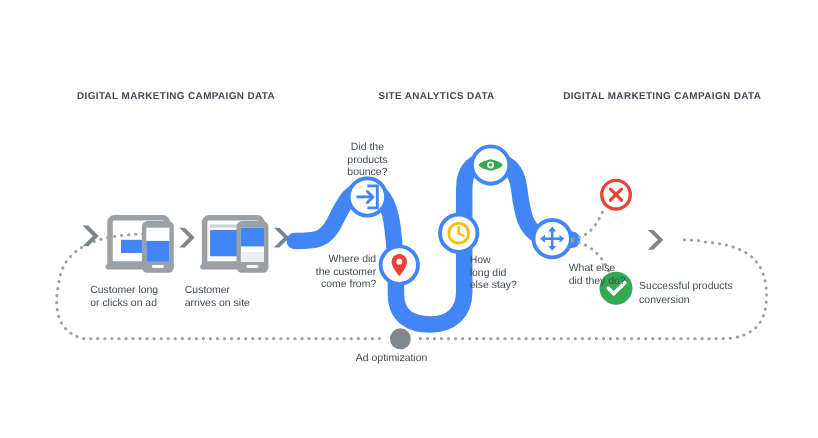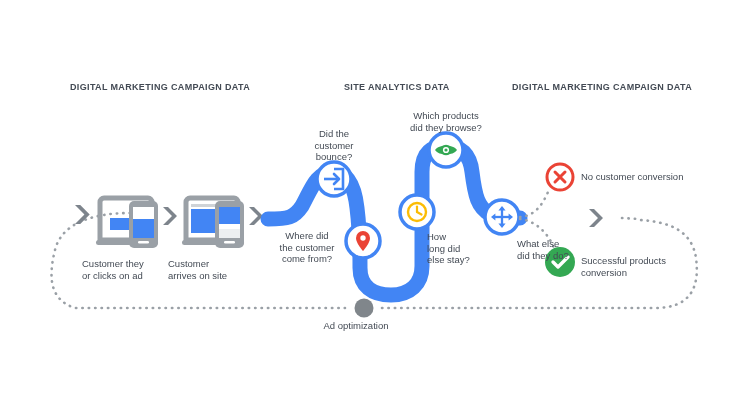--- a/index.html
+++ b/index.html
@@ -41,21 +41,21 @@
   .hdr-3 { left: 512px; top: 82px; }
 
   .lbl {
     position: absolute;
     font-size: 9.5px;
     line-height: 11.5px;
     color: #434a54;
     white-space: pre-line;
   }
   .lbl-center { text-align: center; }
-  .lbl-right  { text-align: center; }
+  .lbl-right  { text-align: right; }
   .lbl-left   { text-align: left; }
 </style>
 </head>
 <body>
 
 <div id="stage">
 
   <svg class="svg-layer" viewBox="0 0 744 398">
     <defs>
 
@@ -187,44 +187,41 @@
 
     <g transform="translate(589,209)">
       <use href="#chev"></use>
     </g>
   </svg>
 
   <div class="hdr hdr-1">DIGITAL MARKETING CAMPAIGN DATA</div>
   <div class="hdr hdr-2">SITE ANALYTICS DATA</div>
   <div class="hdr hdr-3">DIGITAL MARKETING CAMPAIGN DATA</div>
 
-  <div class="lbl lbl-left" style="left:82px; top:258px; width:110px;">Customer they
+  <div class="lbl lbl-left" style="left:82px; top:258px; width:110px;">Customer long
 or clicks on ad</div>
 
   <div class="lbl lbl-left" style="left:168px; top:258px; width:110px;">Customer
 arrives on site</div>
 
   <div class="lbl lbl-center" style="left:301px; top:128px; width:66px;">Did the
-customer
+products
 bounce?</div>
 
   <div class="lbl lbl-right" style="left:272px; top:230px; width:70px;">Where did
 the customer
 come from?</div>
 
-  <div class="lbl lbl-center" style="left:398px; top:110px; width:96px;">Which products
-did they browse?</div>
 
   <div class="lbl lbl-left" style="left:427px; top:231px; width:60px;">How
 long did
 else stay?</div>
 
   <div class="lbl lbl-left" style="left:482px; top:238px; width:66px;margin-left:35px;">What else
 did they do?</div>
 
-  <div class="lbl lbl-left" style="left:581px; top:171px; width:130px;">No customer conversion</div>
 
   <div class="lbl lbl-left" style="left:581px; top:255px; width:120px;">Successful products
 conversion</div>
 
   <div class="lbl lbl-center" style="left:306px; top:320px; width:100px;">Ad optimization</div>
 
 </div>
 
 </body></html>

